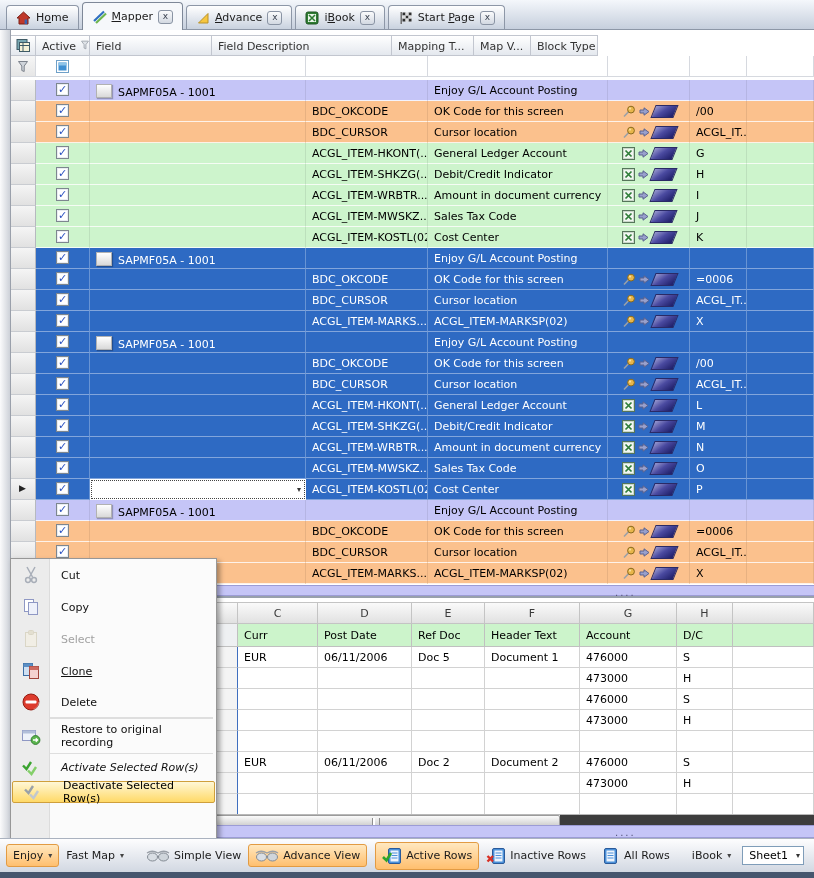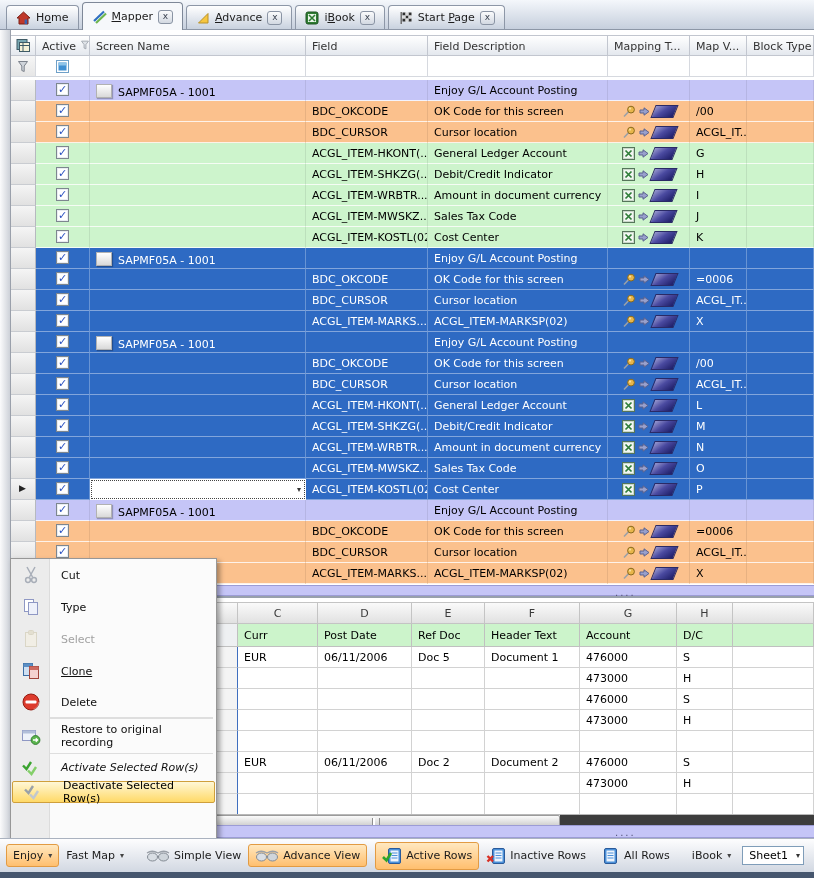--- a/index.html
+++ b/index.html
@@ -187,23 +187,20 @@
         </span>
       </div>
       <div class="gh" style="width: 54px;">
         <span>Active</span>
         <span>
           <svg width="10" height="10" viewBox="0 0 12 13">
             <path d="M1.5 1.5 H10.5 L7.2 6 V11.5 L4.8 10.5 V6 Z" fill="#dfe3e8" stroke="#949aa4"></path>
           </svg>
         </span>
       </div>
-      <div class="gh" style="width: 216px;">
-        <span>Screen Name</span>
-      </div>
       <div class="gh" style="width: 122px;">
         <span>Field</span>
       </div>
       <div class="gh" style="width: 180px;">
         <span>Field Description</span>
       </div>
       <div class="gh" style="width: 82px;">
         <span>Mapping T...</span>
       </div>
       <div class="gh" style="width: 57px;">
@@ -933,21 +930,21 @@
       </span>
       <span>Cut</span>
     </div>
     <div class="mi" style="height: 32px;">
       <span class="mic">
         <svg width="20" height="20" viewBox="0 0 20 20">
           <rect x="3.5" y="2.5" width="9" height="12" fill="#fff" stroke="#8f98c4"></rect>
           <rect x="7.5" y="5.5" width="9" height="12" fill="#eef1fa" stroke="#8f98c4"></rect>
         </svg>
       </span>
-      <span>Type</span>
+      <span>Copy</span>
     </div>
     <div class="mi disabled" style="height: 32px;">
       <span class="mic">
         <svg width="20" height="20" viewBox="0 0 20 20">
           <rect x="4.5" y="3.5" width="11" height="14" fill="#f6f1e0" stroke="#cdc5a8"></rect>
           <rect x="7.5" y="1.5" width="5" height="4" rx="1" fill="#ddd5ba" stroke="#cdc5a8"></rect>
         </svg>
       </span>
       <span>Select</span>
     </div>

